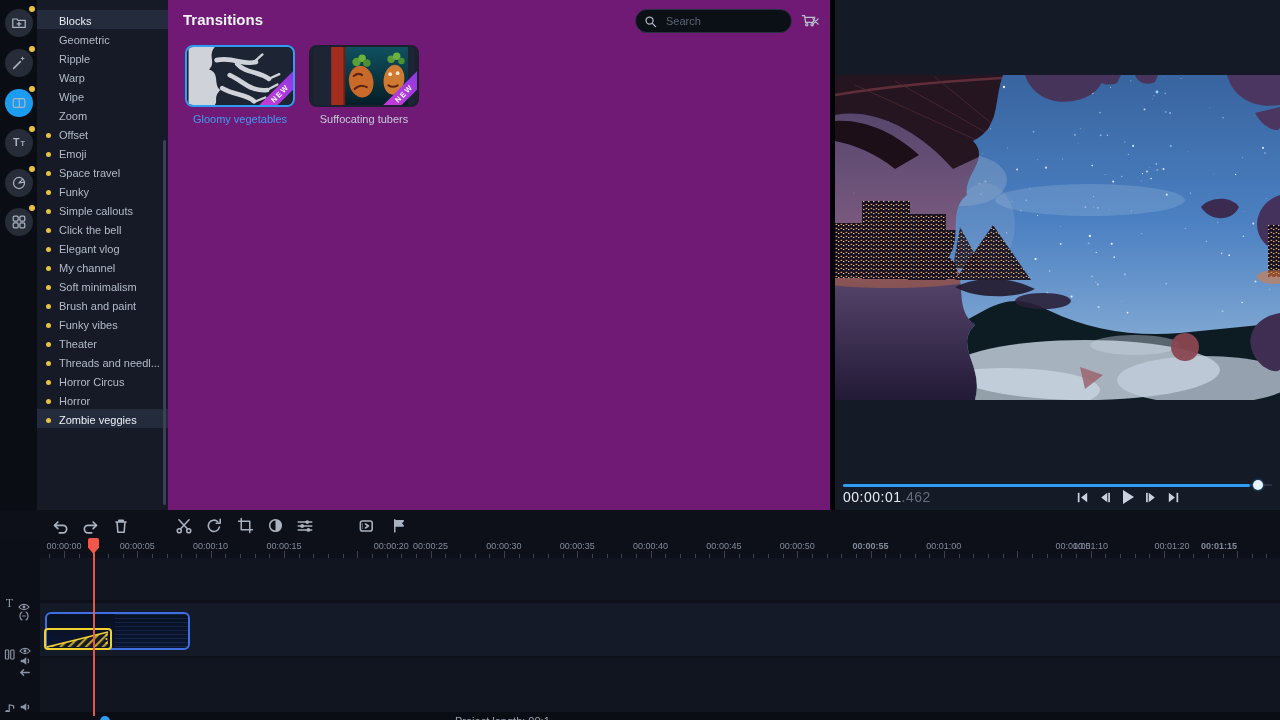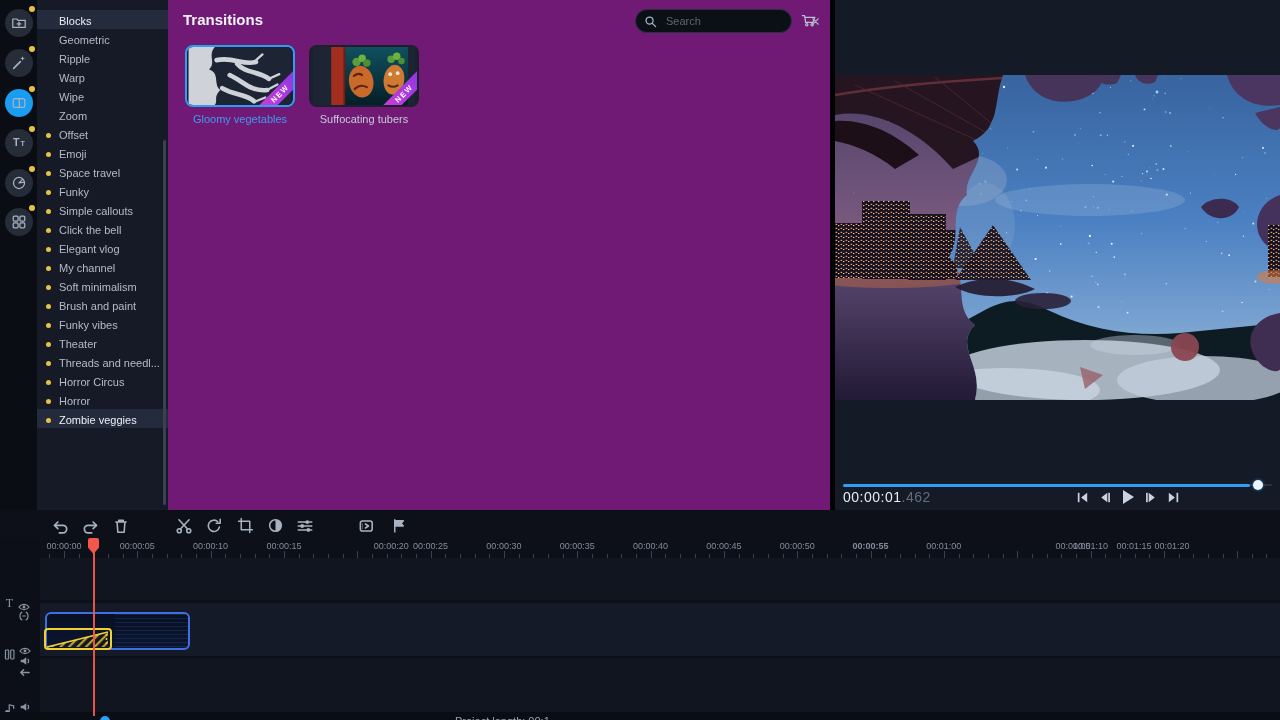--- a/index.html
+++ b/index.html
@@ -696,21 +696,21 @@
         <div class="rlabel" style="left: 430.6px;">00:00:25</div>
         <div class="rlabel" style="left: 503.9px;">00:00:30</div>
         <div class="rlabel" style="left: 577.2px;">00:00:35</div>
         <div class="rlabel" style="left: 650.6px;">00:00:40</div>
         <div class="rlabel" style="left: 723.9px;">00:00:45</div>
         <div class="rlabel" style="left: 797.2px;">00:00:50</div>
         <div class="rlabel" style="left: 870.5px; font-weight: bold;">00:00:55</div>
         <div class="rlabel" style="left: 943.8px;">00:01:00</div>
         <div class="rlabel" style="left: 1073px;">00:01:05</div>
         <div class="rlabel" style="left: 1090.5px;">00:01:10</div>
-        <div class="rlabel" style="left: 1134px;">00:01:15</div>
+        <div class="rlabel" style="left: 1219px; font-weight: bold;">00:01:15</div>
         <div class="rlabel" style="left: 1172px;">00:01:20</div>
       </div>
     <div id="lane1" class="lane"></div>
     <div id="lane2" class="lane"></div>
     <div id="lane3" class="lane"></div>
     <div id="rail">
         <span class="rail-icon icon" style="left: 3px; top: 56px;">
           <svg viewBox="0 0 14 14" width="13" height="13" fill="none" stroke="currentColor" stroke-width="1.4" stroke-linecap="round" stroke-linejoin="round">
             <text x="7" y="11.5" text-anchor="middle" font-size="13" fill="currentColor" stroke="none" font-family="Liberation Serif,serif">T</text>
           </svg>

